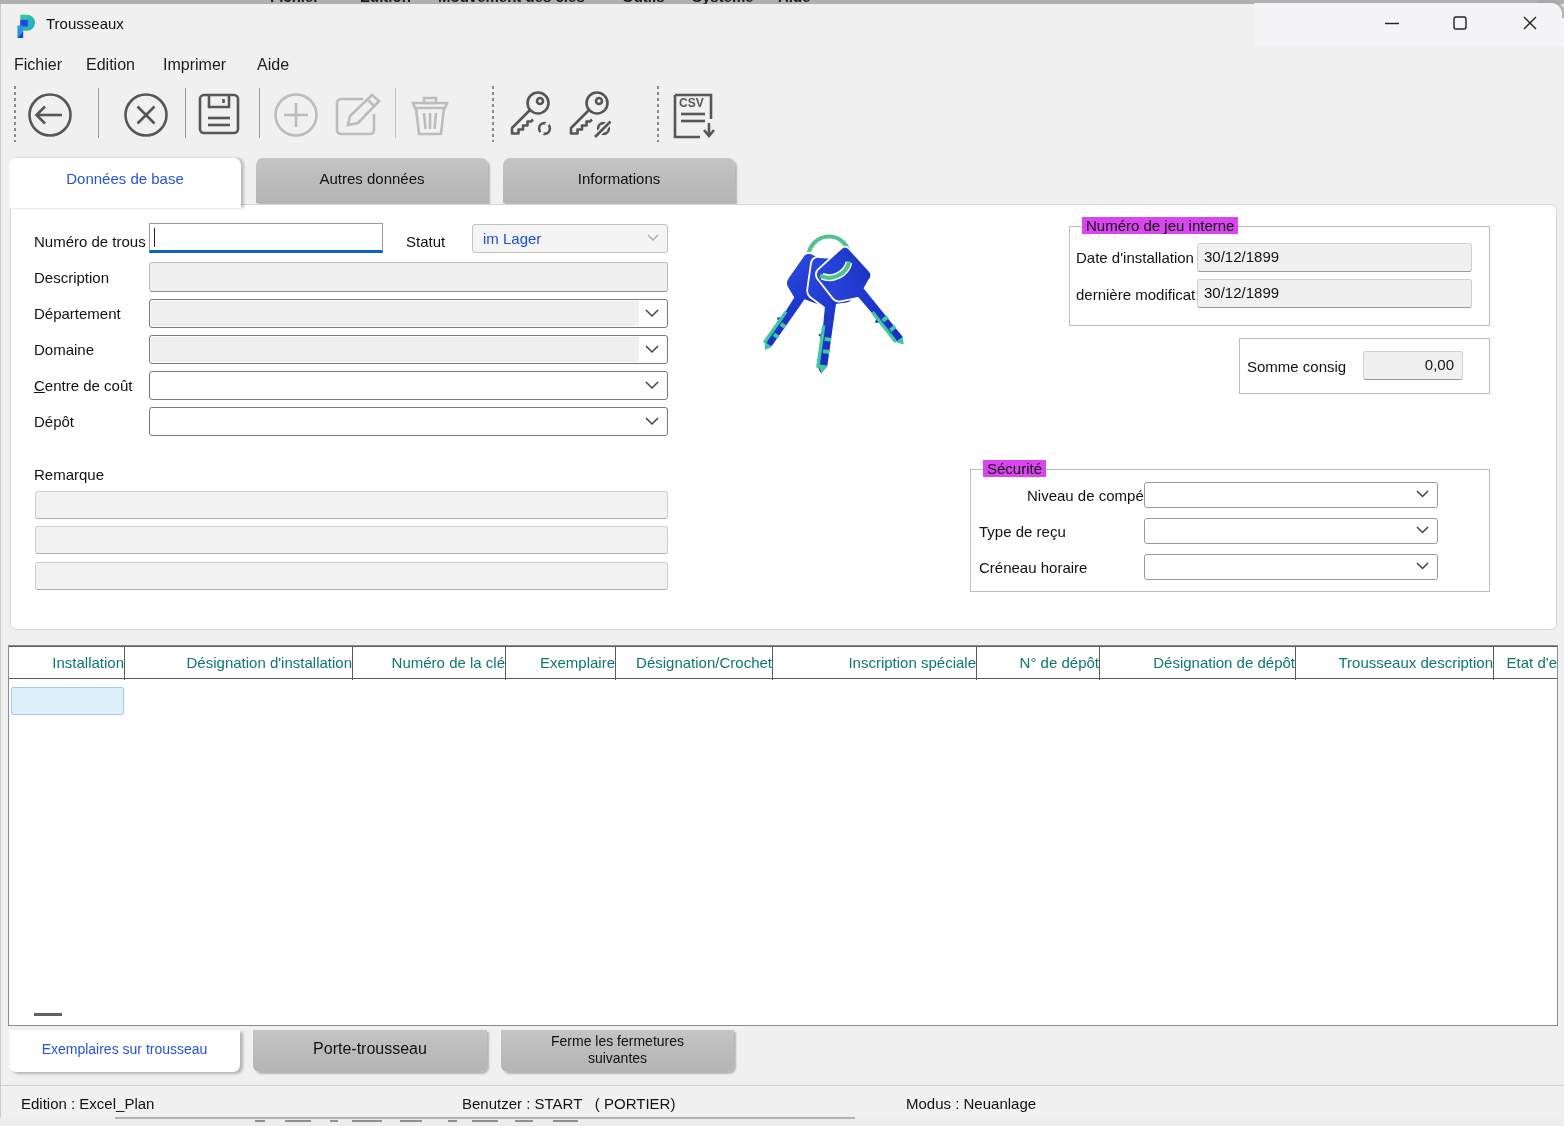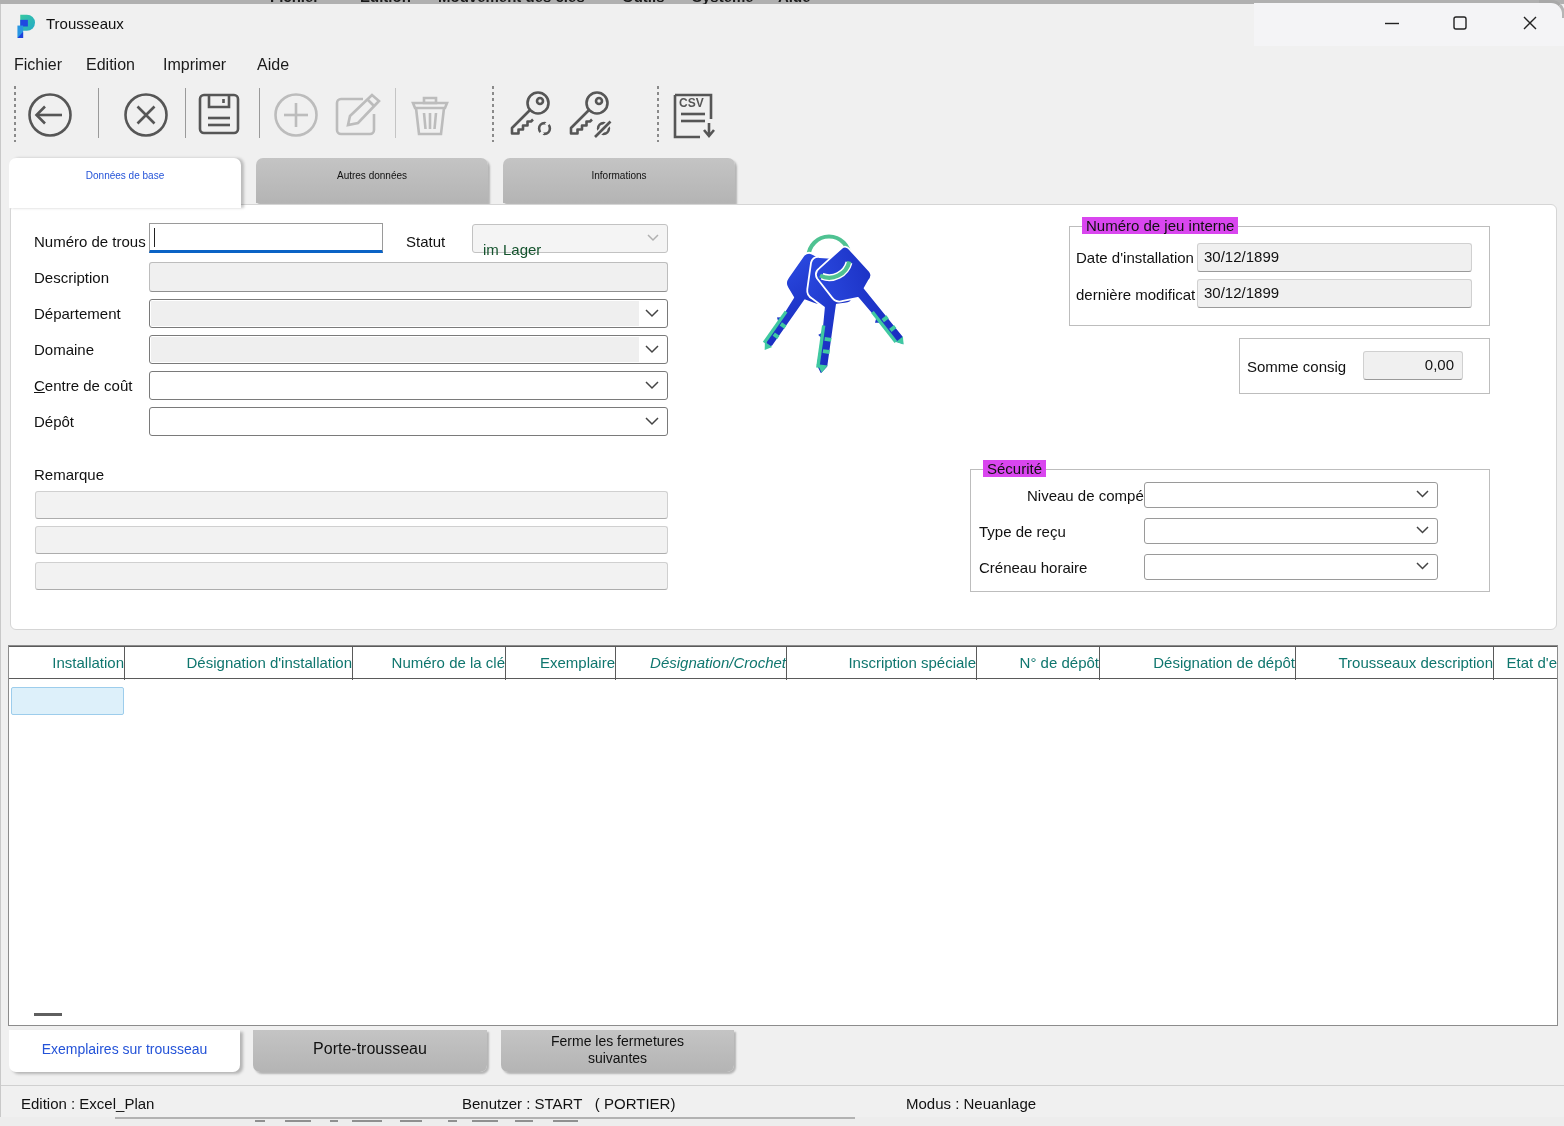--- a/index.html
+++ b/index.html
@@ -27,21 +27,21 @@
 #toolbar { left:0; top:78px; width:1564px; height:68px; background:#f0f0f0; }
 .tsep { position:absolute; top:6px; height:50px; width:1px; background:#9a9a9a; }
 .tdot { position:absolute; top:4px; height:56px; width:2px;
   background-image:repeating-linear-gradient(#8a8a8a 0 3px, transparent 3px 6px); }
 .ticon { position:absolute; top:10px; }
 
 .tab { position:absolute; height:45px; border-radius:7px 7px 0 0; text-align:center; }
 .tabgray { background:linear-gradient(#c4c4c4,#b4b4b4); box-shadow:2px 2px 2px rgba(0,0,0,0.25); color:#111; }
 .tabwhite { background:#fff; color:#2453d8; box-shadow:3px 2px 3px rgba(0,0,0,0.25); z-index:5; }
 #toptabs { left:0; top:152px; width:1564px; height:52px; }
-#toptabs .tab { top:2px; width:232px; font-size:10px; padding-top:12px; height:45px; }
+#toptabs .tab { top:2px; width:232px; font-size:15px; padding-top:12px; height:45px; }
 #toptabs .tabwhite { height:50px; box-shadow:3px 0 3px rgba(0,0,0,0.22); }
 
 #panel { left:9px; top:200px; width:1547px; height:426px; background:#fff; border:1px solid #d5d5d5; border-radius:6px; z-index:1;}
 .lbl { position:absolute; font-size:15px; color:#111; }
 .inp { position:absolute; background:#f0f0f0; border:1px solid #bdbdbd; border-bottom-color:#8f8f8f; border-radius:3px; }
 .combo { position:absolute; background:#fff; border:1px solid #7a7a7a; border-radius:3px; }
 .combo .chev { position:absolute; right:8px; top:50%; margin-top:-5px; }
 .gbox { position:absolute; border:1px solid #bdbdbd; background:#fff; }
 .gbox .gtitle { position:absolute; top:-10px; left:12px; background:#d946ef; padding:0 4px; font-size:15px; color:#111; }
 
@@ -178,21 +178,21 @@
   </div>
 
   <div id="panel" class="abs"></div>
 
   <div class="abs" style="left:0; top:0; width:1564px; height:1126px; z-index:3; pointer-events:none;" id="form">
     <span class="lbl" style="left:33px; top:229px; width:114px; overflow:hidden; white-space:nowrap;">Numéro de trous</span>
     <div class="abs" style="left:148px; top:219px; width:234px; height:30px; background:#fff; border:1px solid #9a9a9a; border-bottom:3px solid #0b63c5;"></div>
     <div class="abs" style="left:153px; top:224px; width:1px; height:19px; background:#222;"></div>
     <span class="lbl" style="left:405px; top:229px;">Statut</span>
     <div class="combo abs" style="left:471px; top:220px; width:196px; height:29px; background:#f4f4f4; border-color:#c2c2c2;">
-      <span style="position:absolute; left:10px; top:5px; color:#14532d;margin-top:11px;">im Lager</span>
+      <span style="position:absolute; left:10px; top:5px; color:#1d4ed8;">im Lager</span>
       <svg class="chev" width="12" height="8" viewBox="0 0 12 8">
           <path d="M1 1 L6 6 L11 1" fill="none" stroke="#b0b0b0" stroke-width="1.5"></path>
         </svg>
     </div>
 
     <span class="lbl" style="left:33px; top:265px;">Description</span>
     <div class="inp" style="left:148px; top:258px; width:519px; height:30px;"></div>
 
     <span class="lbl" style="left:33px; top:301px;">Département</span>
     <div class="combo" style="left:148px; top:295px; width:519px; height:29px;">
@@ -307,21 +307,21 @@
         </svg>
     </div>
   </div>
 
   <div id="grid" class="abs">
     <div id="ghead">
       <div class="gcol" style="left:0px; width:116px;">Installation</div>
       <div class="gcol" style="left:116px; width:228px;">Désignation d'installation</div>
       <div class="gcol" style="left:344px; width:153px;">Numéro de la clé</div>
       <div class="gcol" style="left:497px; width:110px;">Exemplaire</div>
-      <div class="gcol" style="left:597px; width:181px;font-style:italic;">Désignation/Crochet</div>
+      <div class="gcol" style="left:583px; width:181px;">Désignation/Crochet</div>
       <div class="gcol" style="left:788px; width:180px;">Inscription spéciale</div>
       <div class="gcol" style="left:968px; width:123px;">N° de dépôt</div>
       <div class="gcol" style="left:1091px; width:196px;">Désignation de dépôt</div>
       <div class="gcol" style="left:1287px; width:198px;">Trousseaux description</div>
       <div class="gcol" style="left:1485px; width:63px; border-right:none;">Etat d'e</div>
     </div>
     <div id="gsel"></div>
     <div id="gthumb"></div>
   </div>
 

